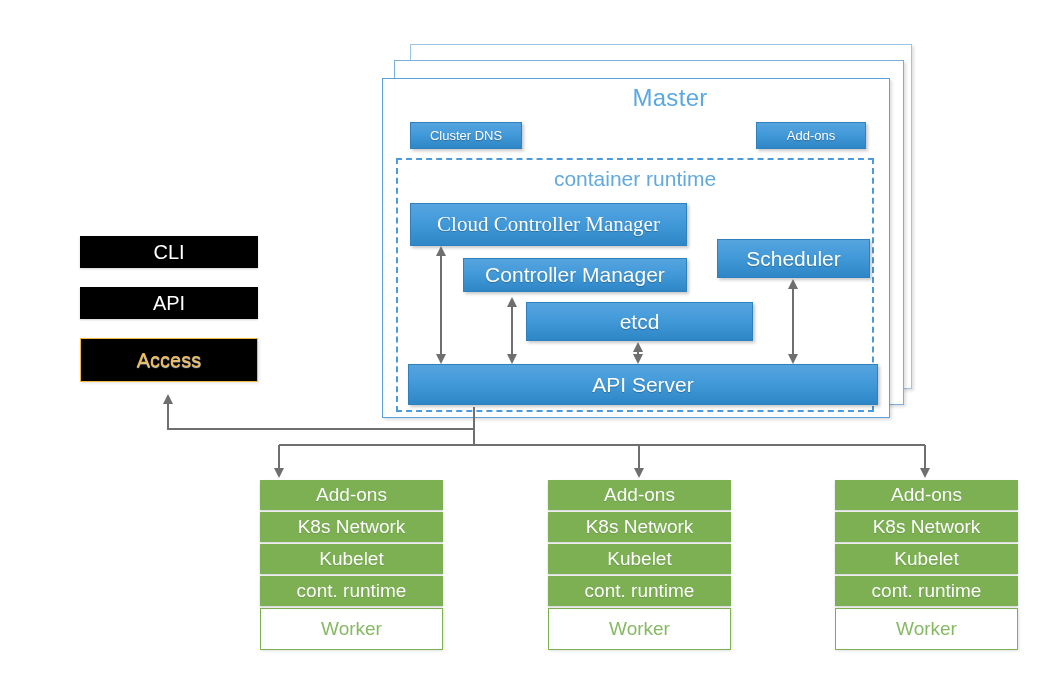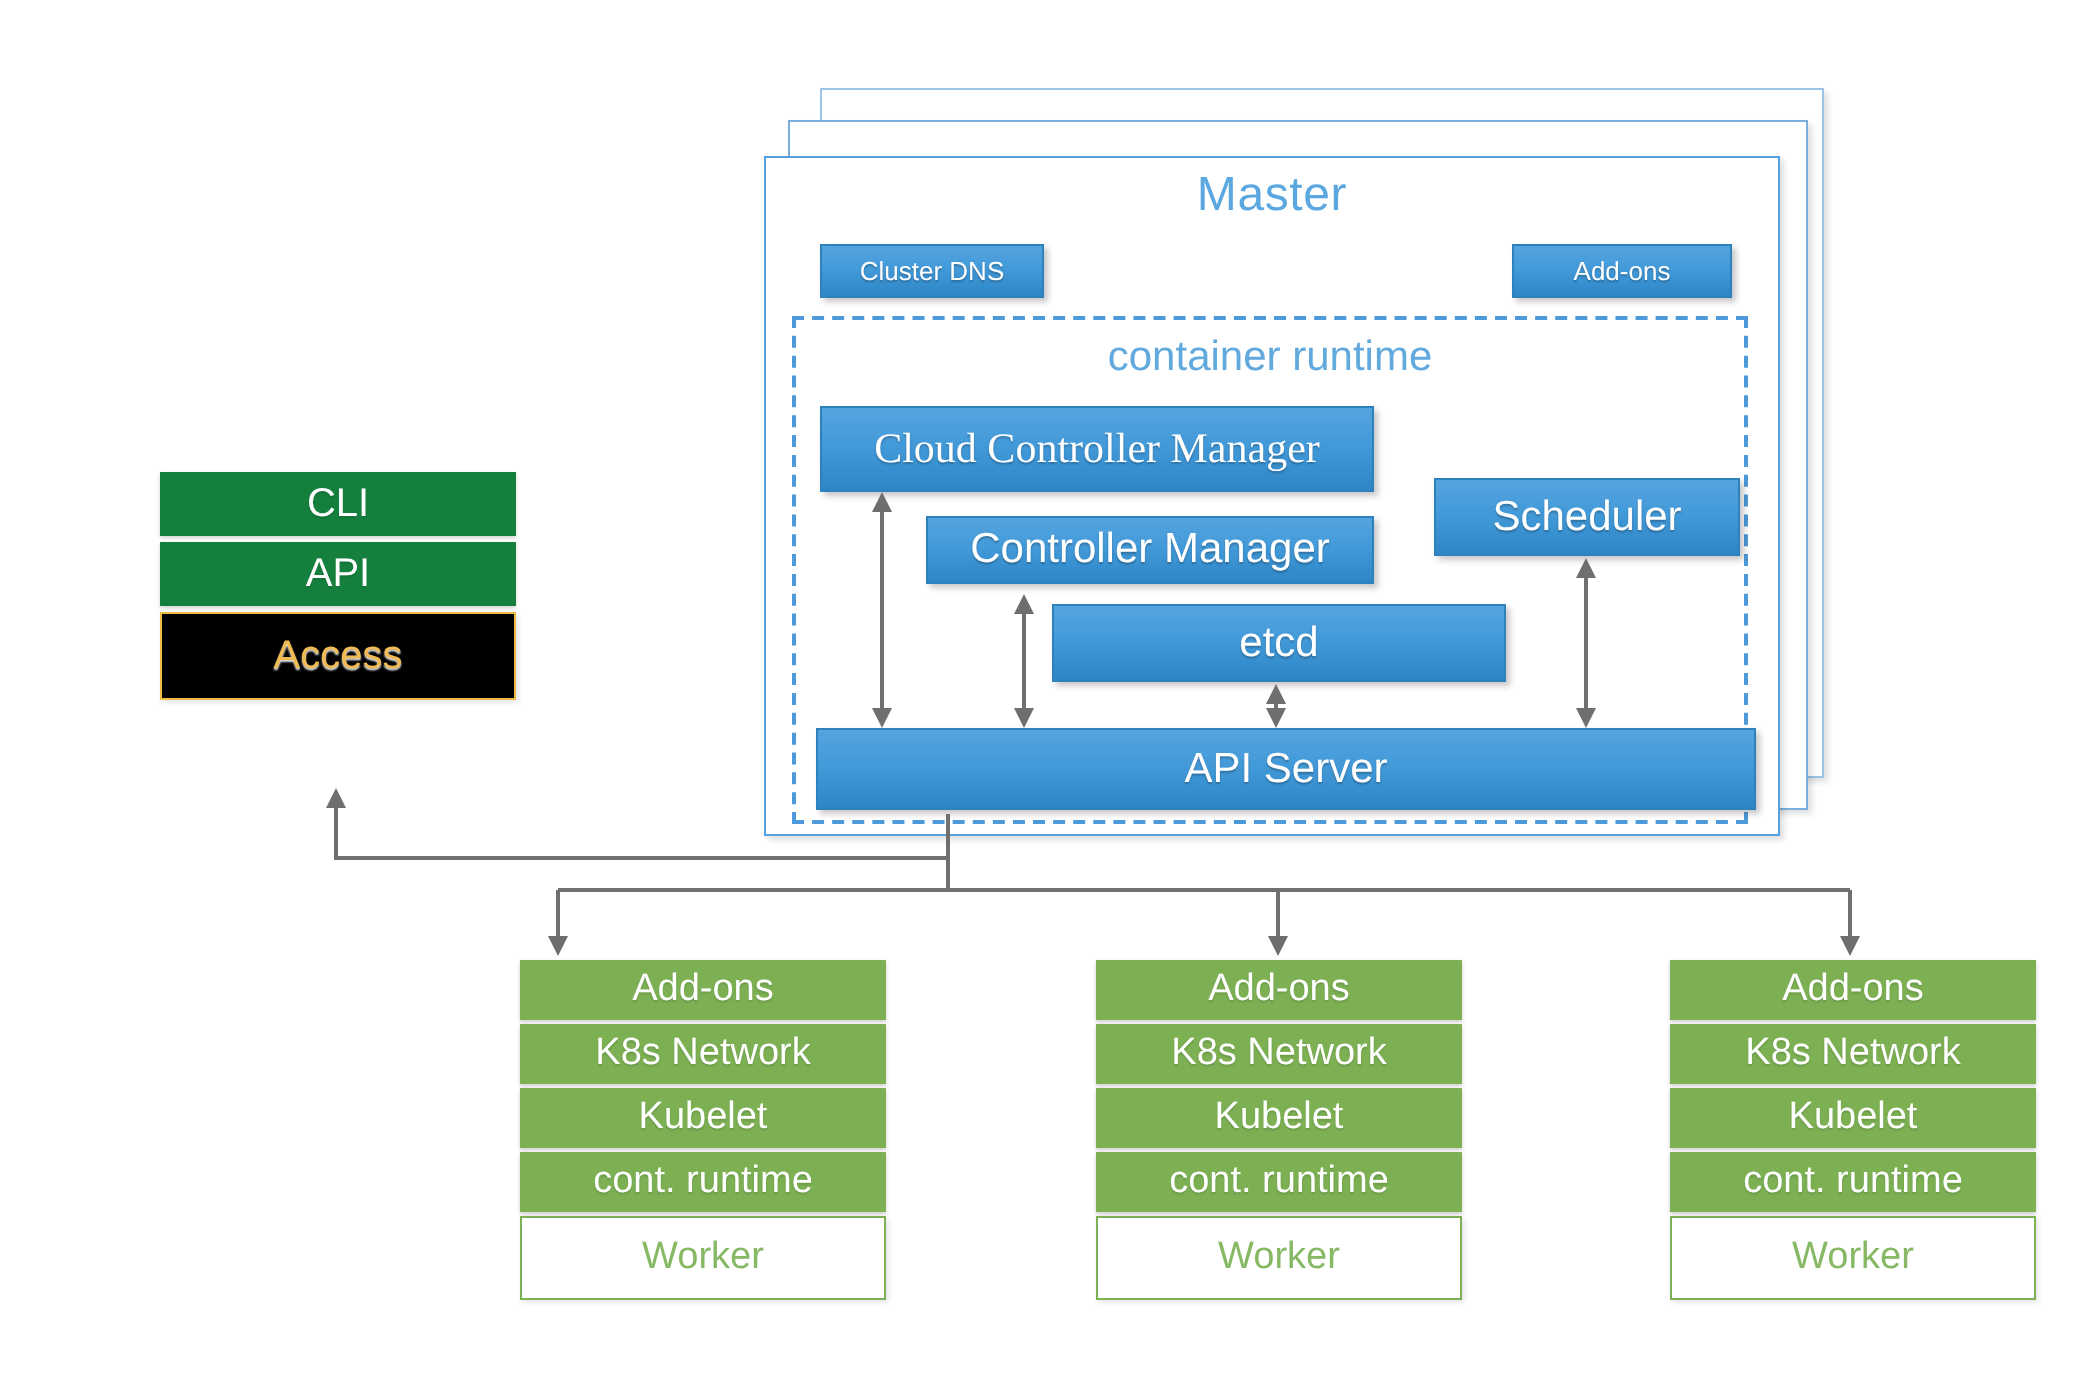--- a/index.html
+++ b/index.html
@@ -33,20 +33,21 @@
   .master-title {
     position: absolute;
     left: 382px;
     top: 84px;
     width: 508px;
     text-align: center;
     color: #5ba8e0;
     font-size: 24px;
     letter-spacing: 0.3px;
     text-shadow: 0 1px 1px rgba(255,255,255,0.9);
+    padding-left: 34px;
   }
 
   
   .runtime-box {
     position: absolute;
     left: 396px;
     top: 158px;
     width: 478px;
     height: 254px;
     border: 2px dashed #4c9ada;
@@ -90,27 +91,27 @@
 
   
   .access-stack {
     position: absolute;
     left: 80px;
     top: 236px;
     width: 178px;
   }
   .orange-cell {
     height: 32px;
-    background: #15803d;
+    background: #000000;
     color: #ffffff;
     font-size: 20px;
     display: flex;
     align-items: center;
     justify-content: center;
-    margin-bottom: 3px;
+    margin-bottom: 19px;
     box-shadow: 0 1px 2px rgba(0,0,0,0.18);
     text-shadow: 0 1px 1px rgba(0,0,0,0.12);
   }
   .access-base {
     height: 44px;
     background: #000000;
     border: 1px solid #f0b93f;
     box-sizing: border-box;
     color: #f0bb52;
     font-size: 20px;

